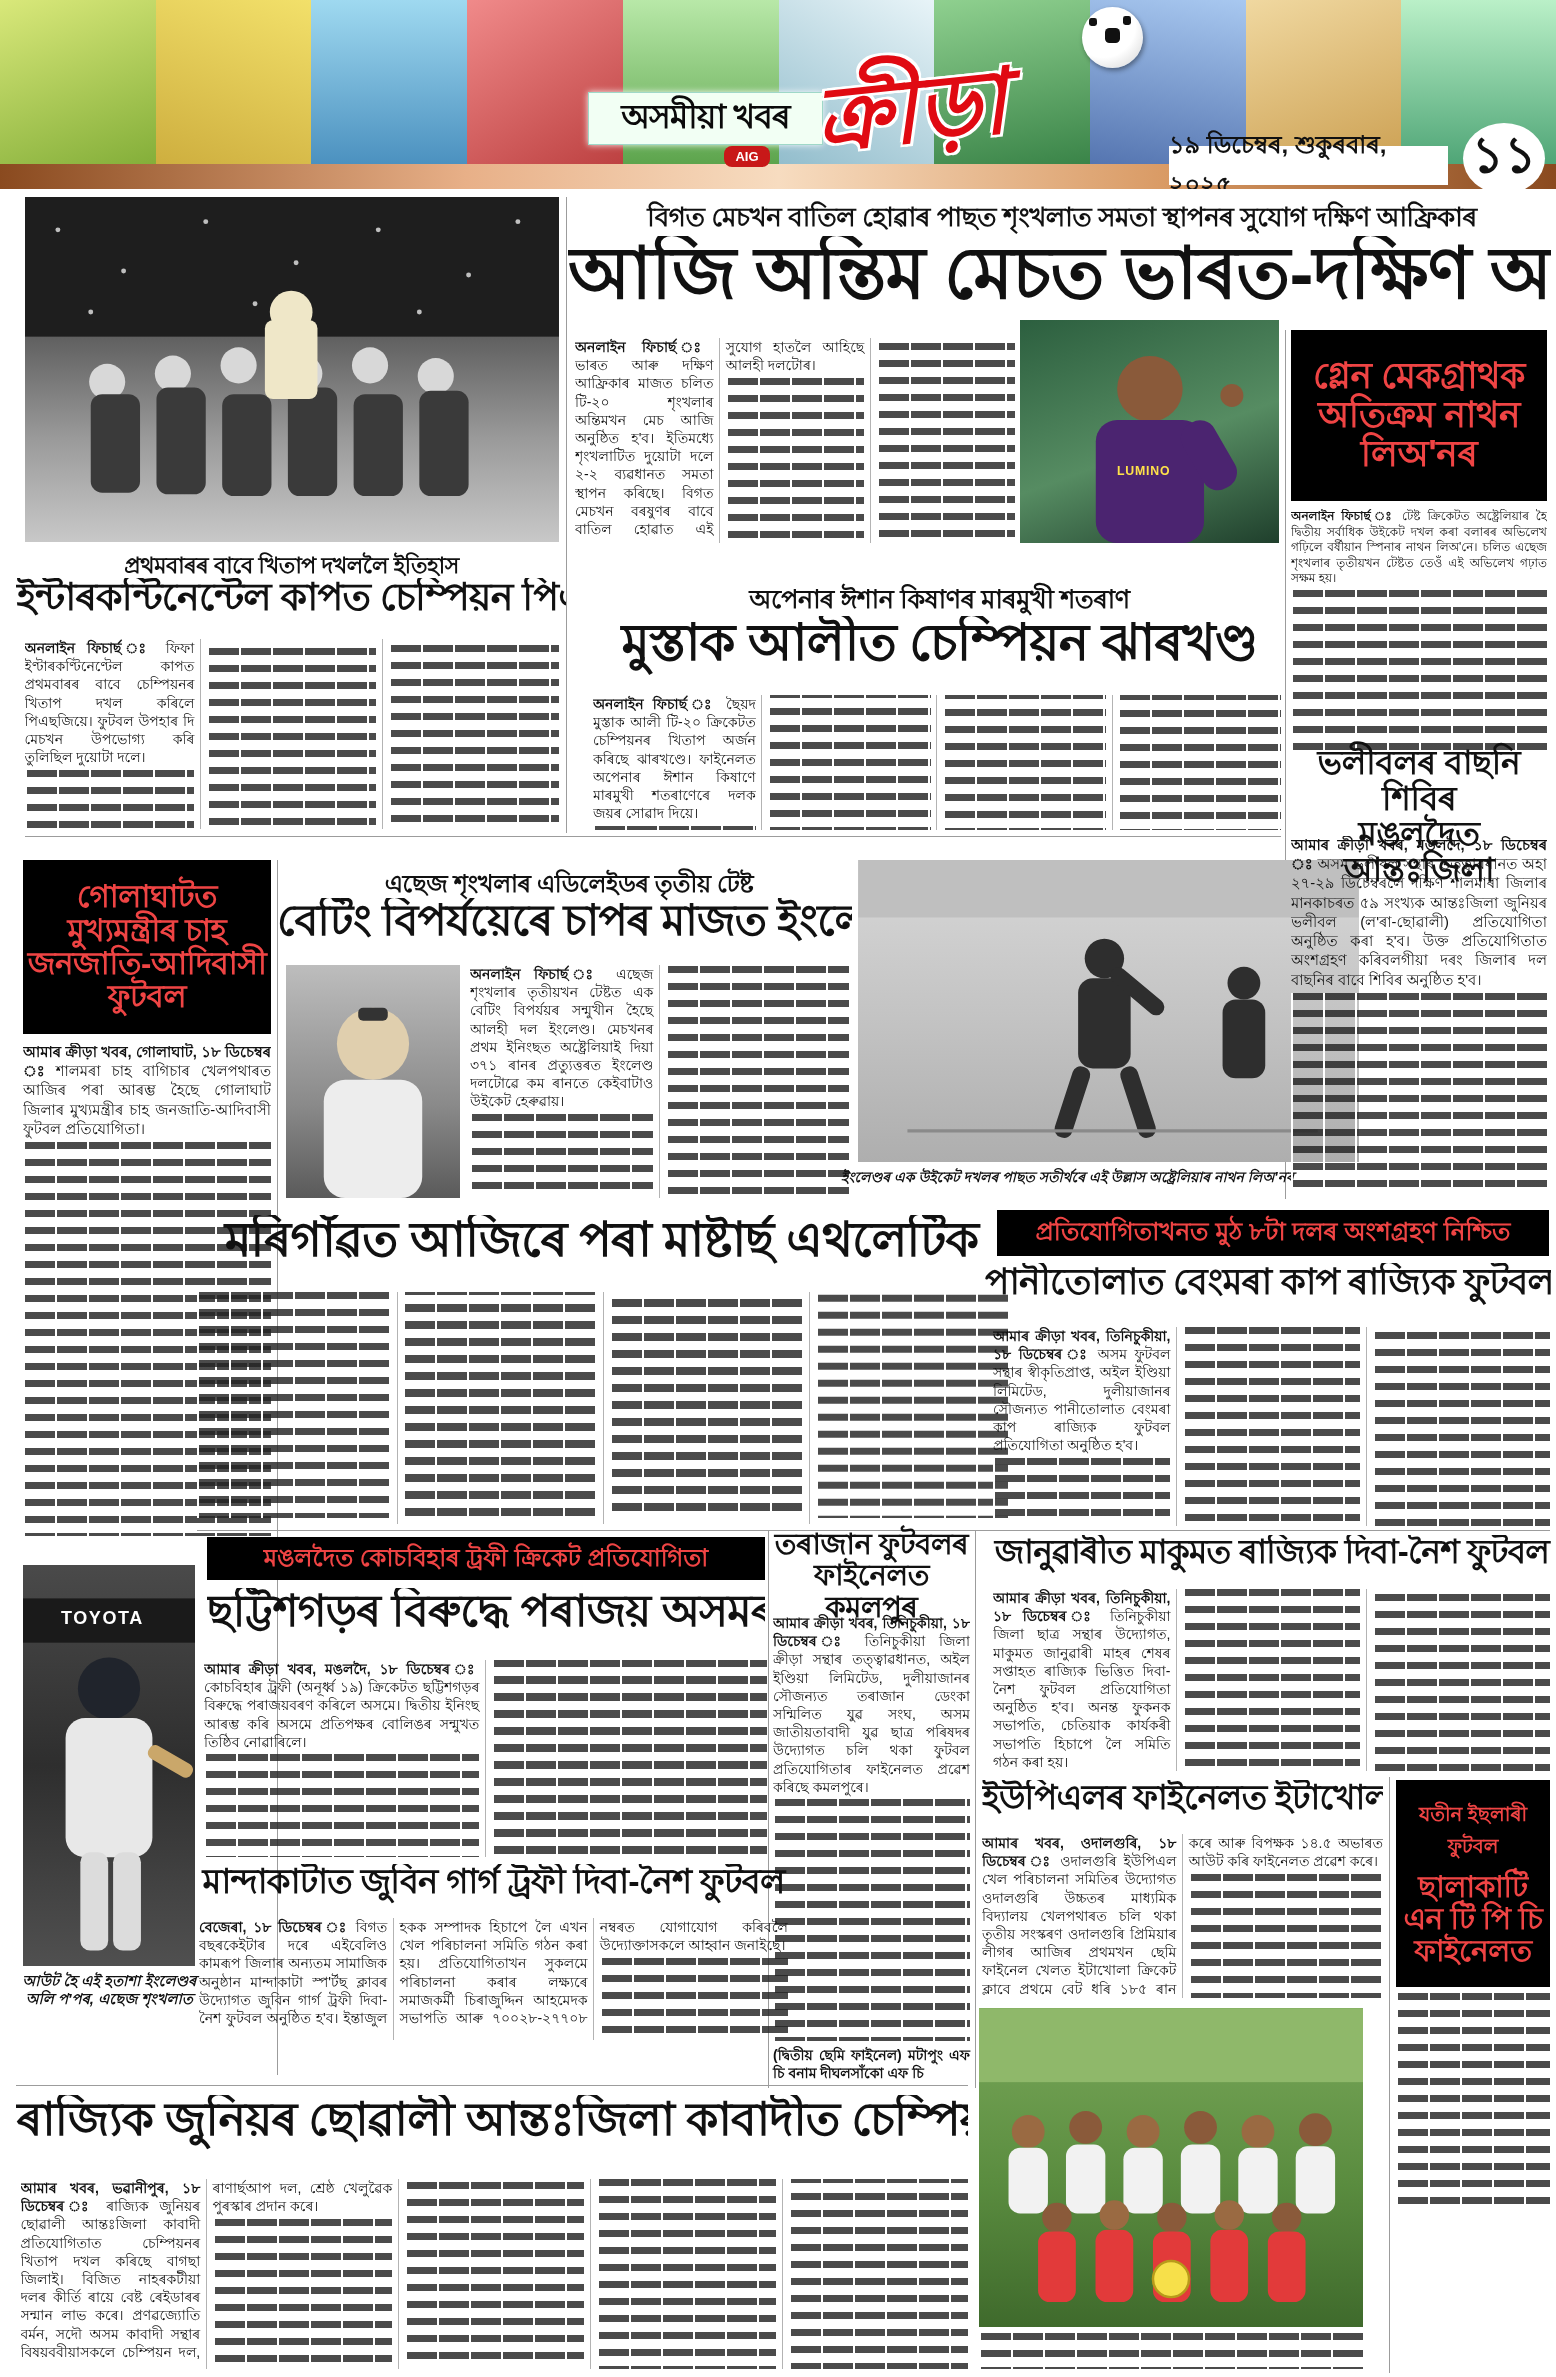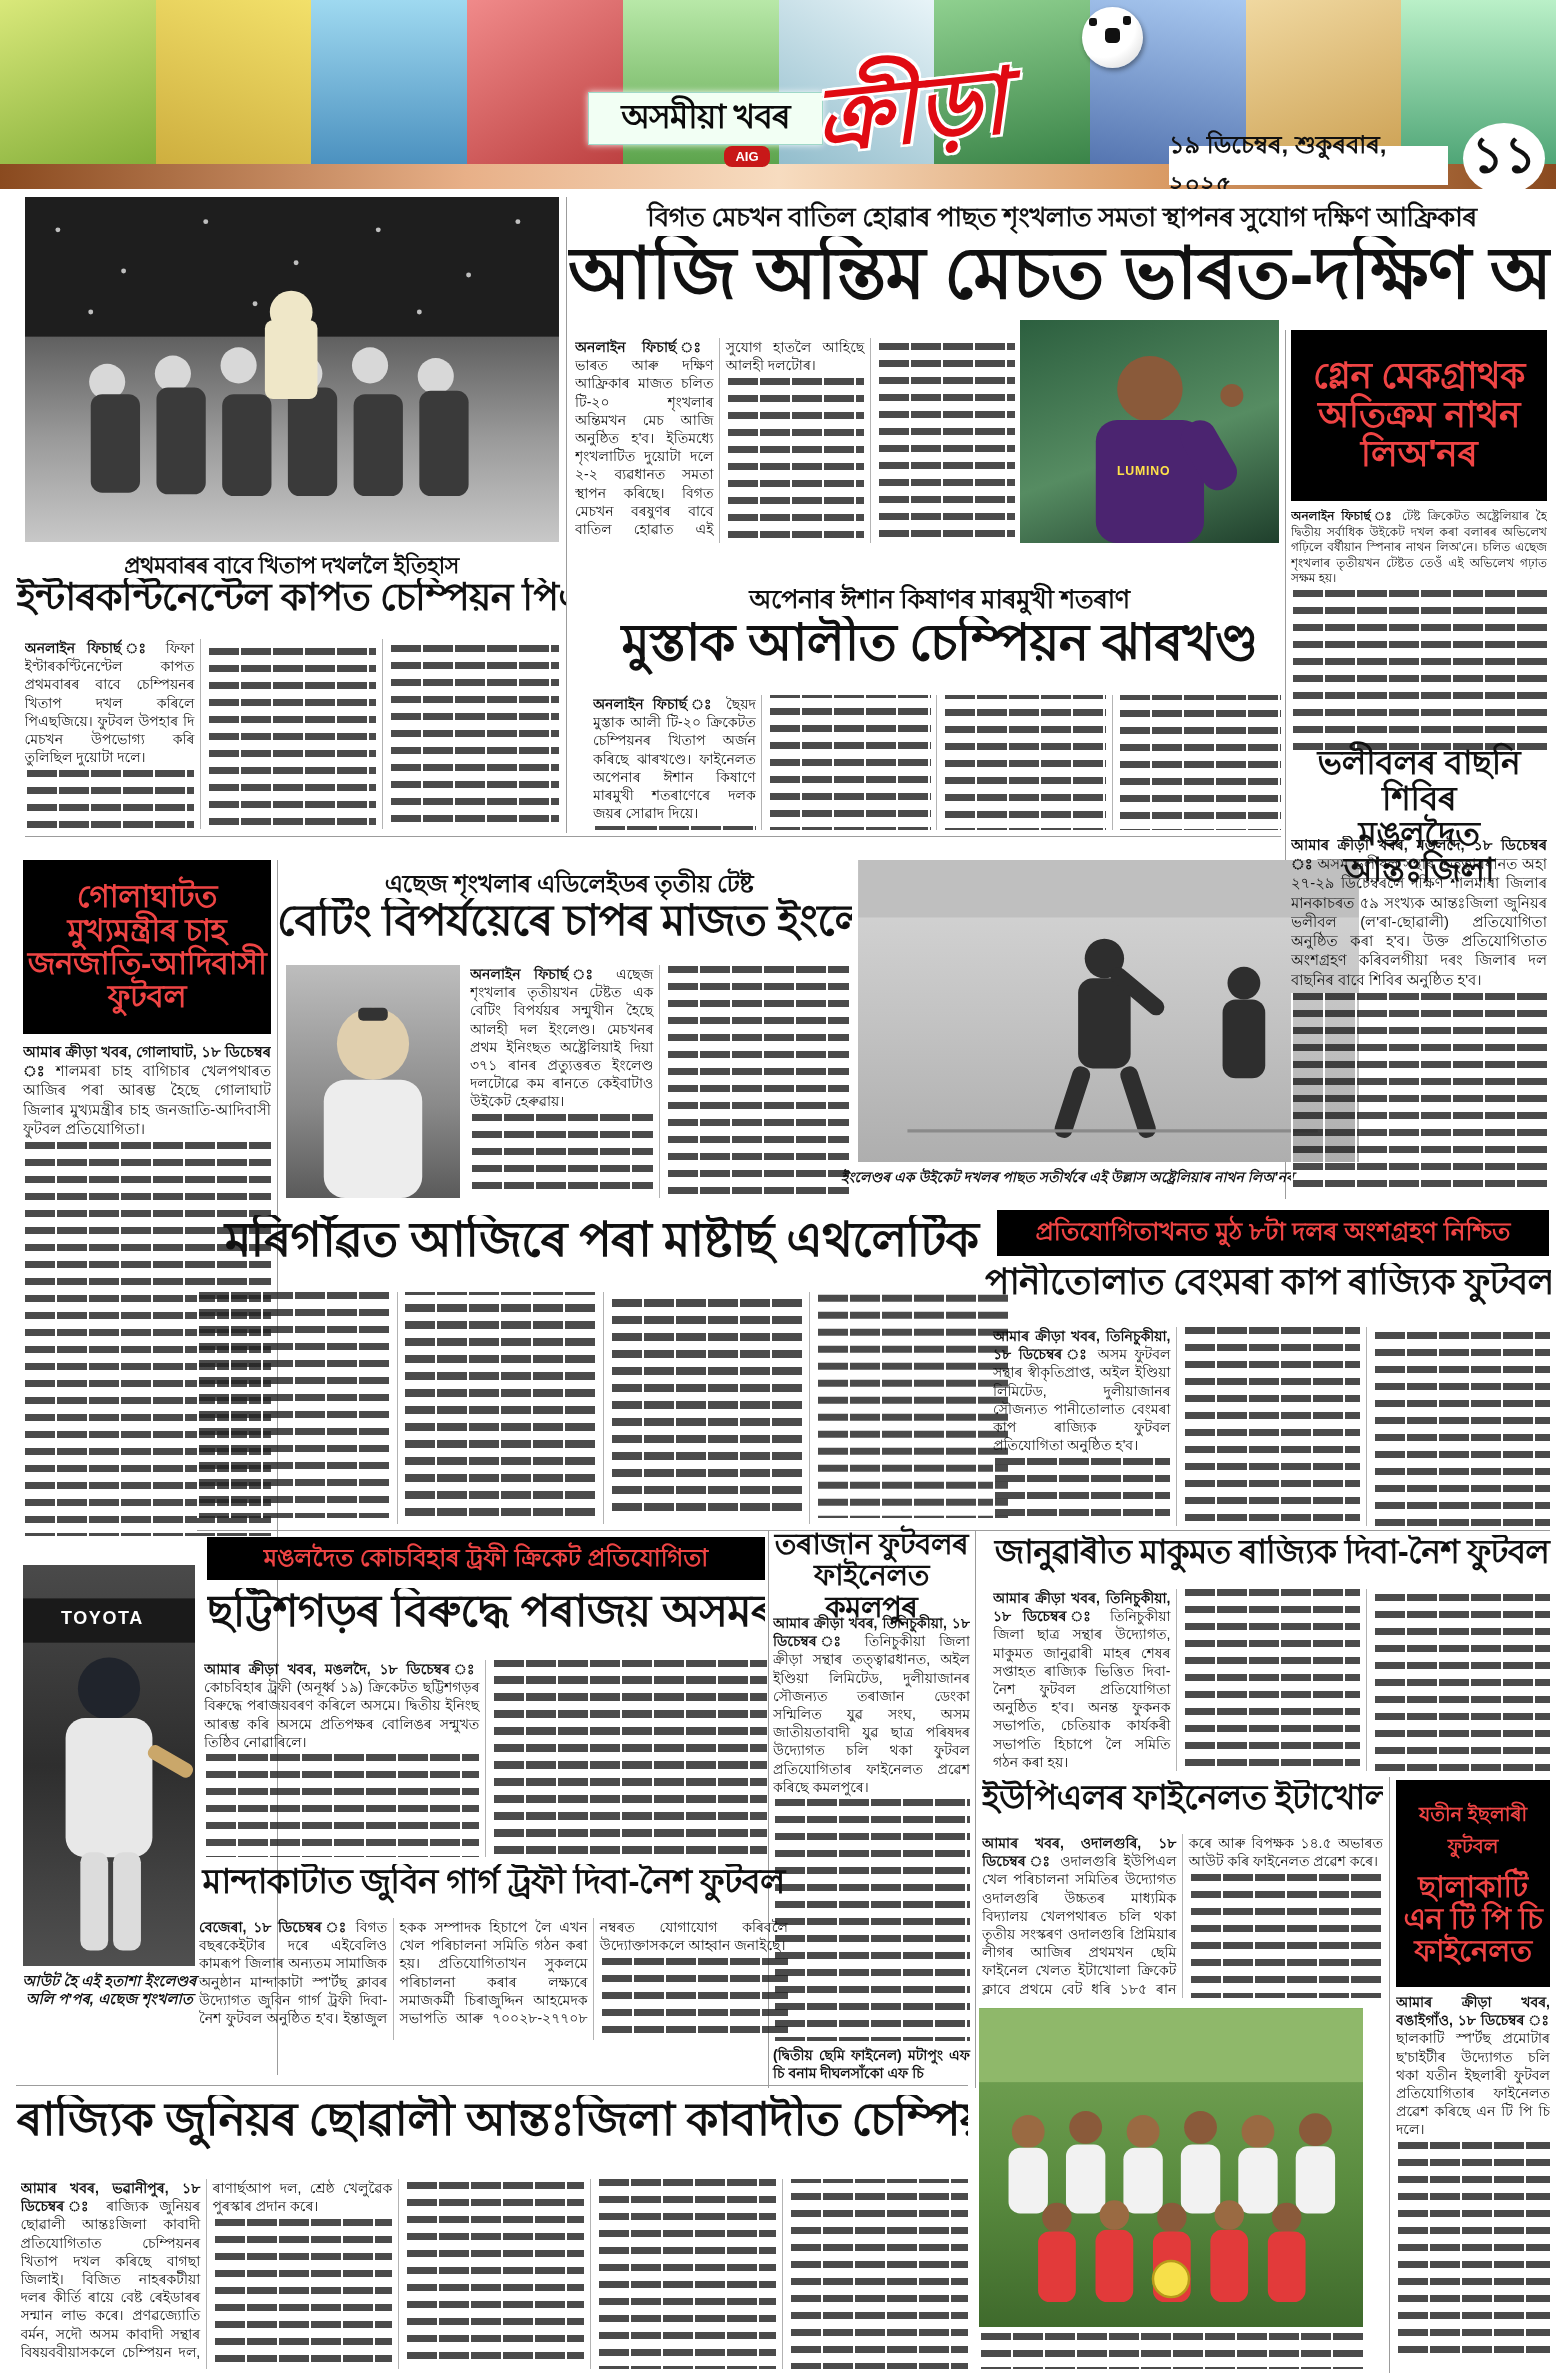--- a/index.html
+++ b/index.html
@@ -308,22 +308,20 @@
   <p class="bt"><b class="byl">আমাৰ খবৰ, ওদালগুৰি, ১৮ ডিচেম্বৰ ঃ</b>
      <span>ওদালগুৰি ইউপিএল খেল পৰিচালনা সমিতিৰ উদ্যোগত ওদালগুৰি উচ্চতৰ মাধ্যমিক বিদ্যালয় খেলপথাৰত চলি থকা তৃতীয় সংস্কৰণ ওদালগুৰি প্ৰিমিয়াৰ লীগৰ আজিৰ প্ৰথমখন ছেমি ফাইনেল খেলত ইটাখোলা ক্ৰিকেট ক্লাবে প্ৰথমে বেট ধৰি ১৮৫ ৰান কৰে আৰু বিপক্ষক ১৪.৫ অভাৰত আউট কৰি ফাইনেলত প্ৰৱেশ কৰে।</span></p>
   <div class="fill" style="height:410px"></div>
 </div>
 
 <div class="revbox abs" style="left:1396px;top:1780px;width:154px;height:207px">
   <div style="font-size:19.7px">যতীন ইছলাৰী ফুটবল</div>
   <div class="hlwrap" style="font-size:29.6px;margin-top:6.6px">ছালাকাটি এন টি পি চি ফাইনেলত</div>
 </div>
 <div class="abs" style="left:1396px;top:1993px;width:154px;height:378px;overflow:hidden">
-  <p class="bt"><b class="byl">আমাৰ ক্ৰীড়া খবৰ, বঙাইগাঁও, ১৮ ডিচেম্বৰ ঃ</b>
-     <span>ছালকাটি স্প'ৰ্টছ প্ৰমোটাৰ ছ'চাইটীৰ উদ্যোগত চলি থকা যতীন ইছলাৰী ফুটবল প্ৰতিযোগিতাৰ ফাইনেলত প্ৰৱেশ কৰিছে এন টি পি চি দলে।</span></p>
   <div class="fill" style="height:213px"></div>
 </div>
 
 <div class="abs hl center" style="left:199px;top:1864px;width:589px;height:48px;font-size:34px">
   <span>মান্দাকাটাত জুবিন গাৰ্গ ট্ৰফী দিবা-নৈশ ফুটবল</span>
 </div>
 <div class="abs cols" style="left:199px;top:1918px;width:589px;height:122px;columns:3">
   <p class="bt"><b class="byl">বেজেৰা, ১৮ ডিচেম্বৰ ঃ</b>
      <span>বিগত বছৰকেইটাৰ দৰে এইবেলিও কামৰূপ জিলাৰ অন্যতম সামাজিক অনুষ্ঠান মান্দাকাটা স্প'ৰ্টছ ক্লাবৰ উদ্যোগত জুবিন গাৰ্গ ট্ৰফী দিবা-নৈশ ফুটবল অনুষ্ঠিত হ'ব। ইন্তাজুল হকক সম্পাদক হিচাপে লৈ এখন খেল পৰিচালনা সমিতি গঠন কৰা হয়। প্ৰতিযোগিতাখন সুকলমে পৰিচালনা কৰাৰ লক্ষ্যৰে সমাজকৰ্মী চিৰাজুদ্দিন আহমেদক সভাপতি আৰু ৭০০২৮-২৭৭০৮ নম্বৰত যোগাযোগ কৰিবলৈ উদ্যোক্তাসকলে আহ্বান জনাইছে।</span></p>
   <div class="fill" style="height:410px"></div>

